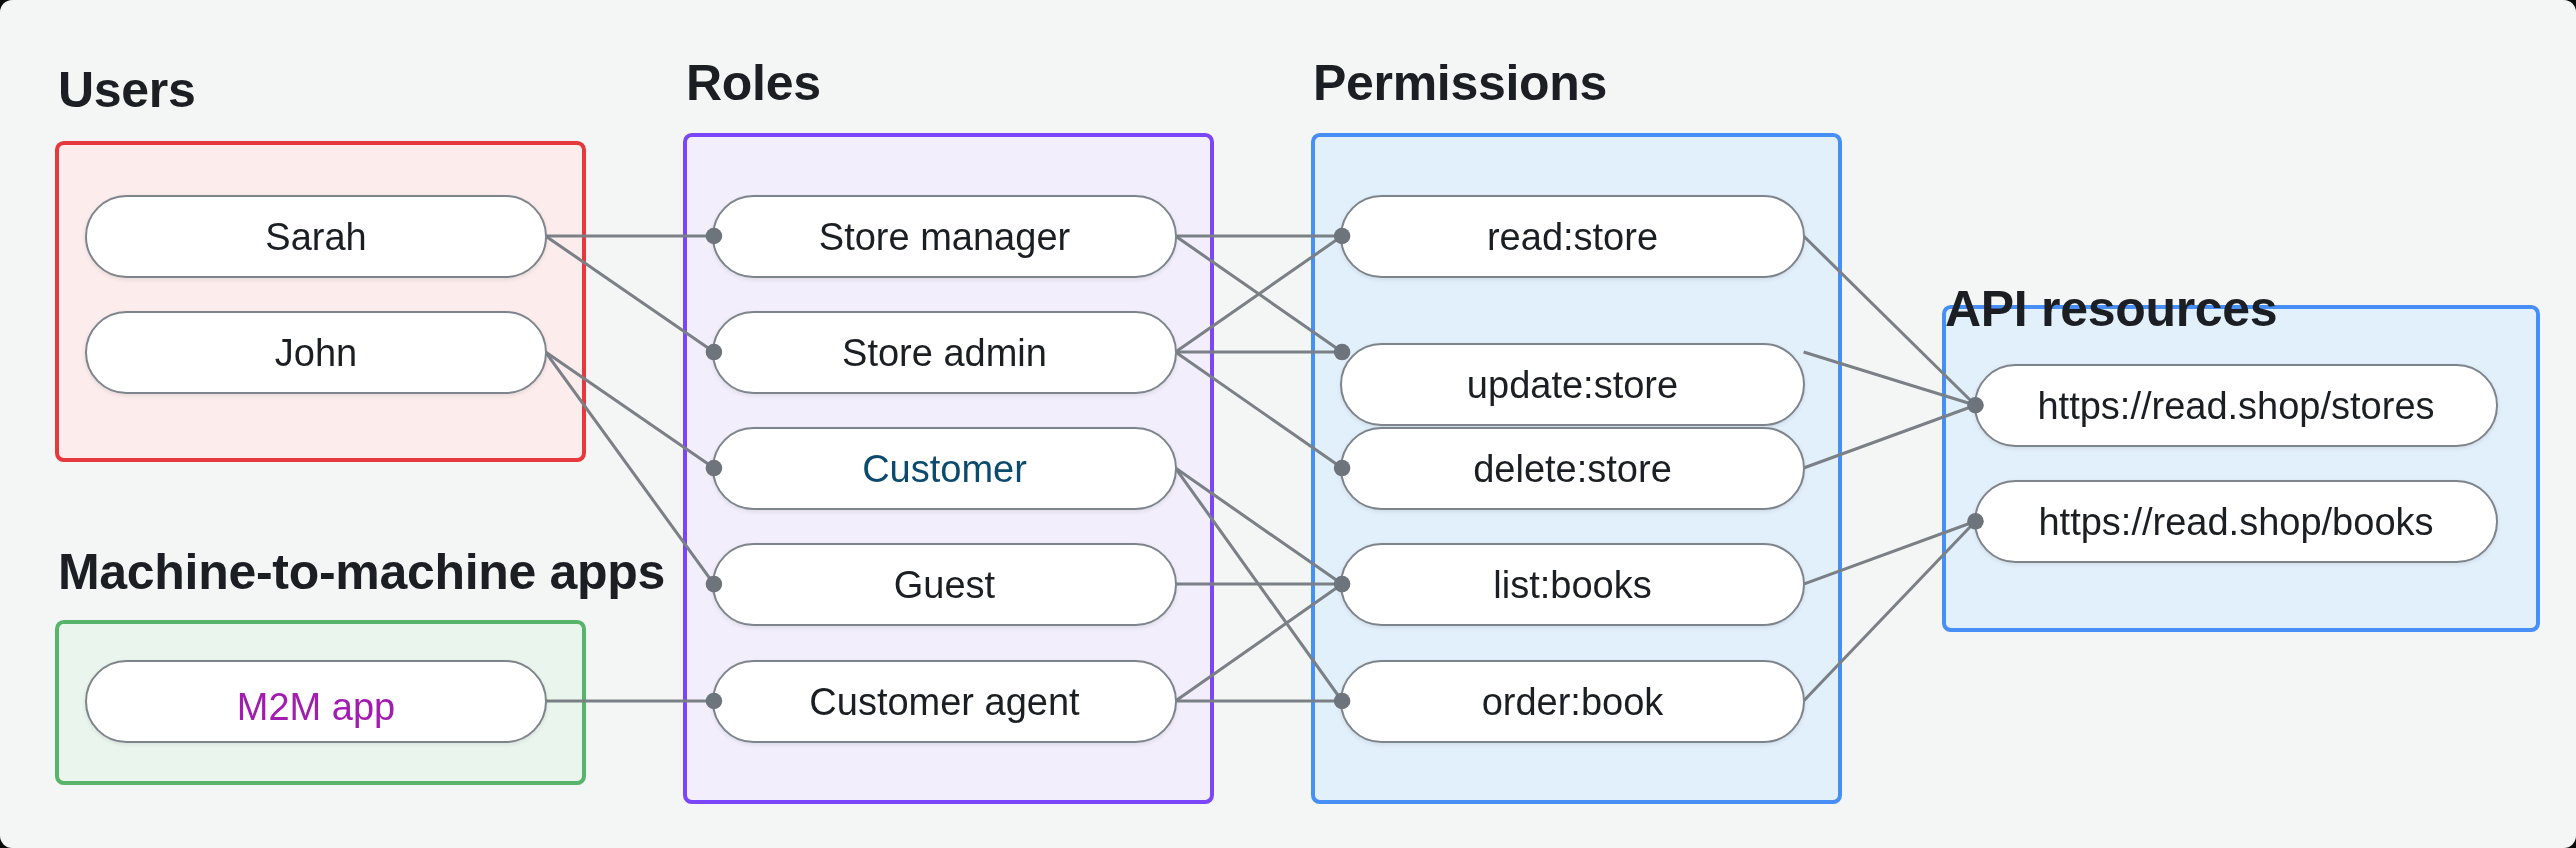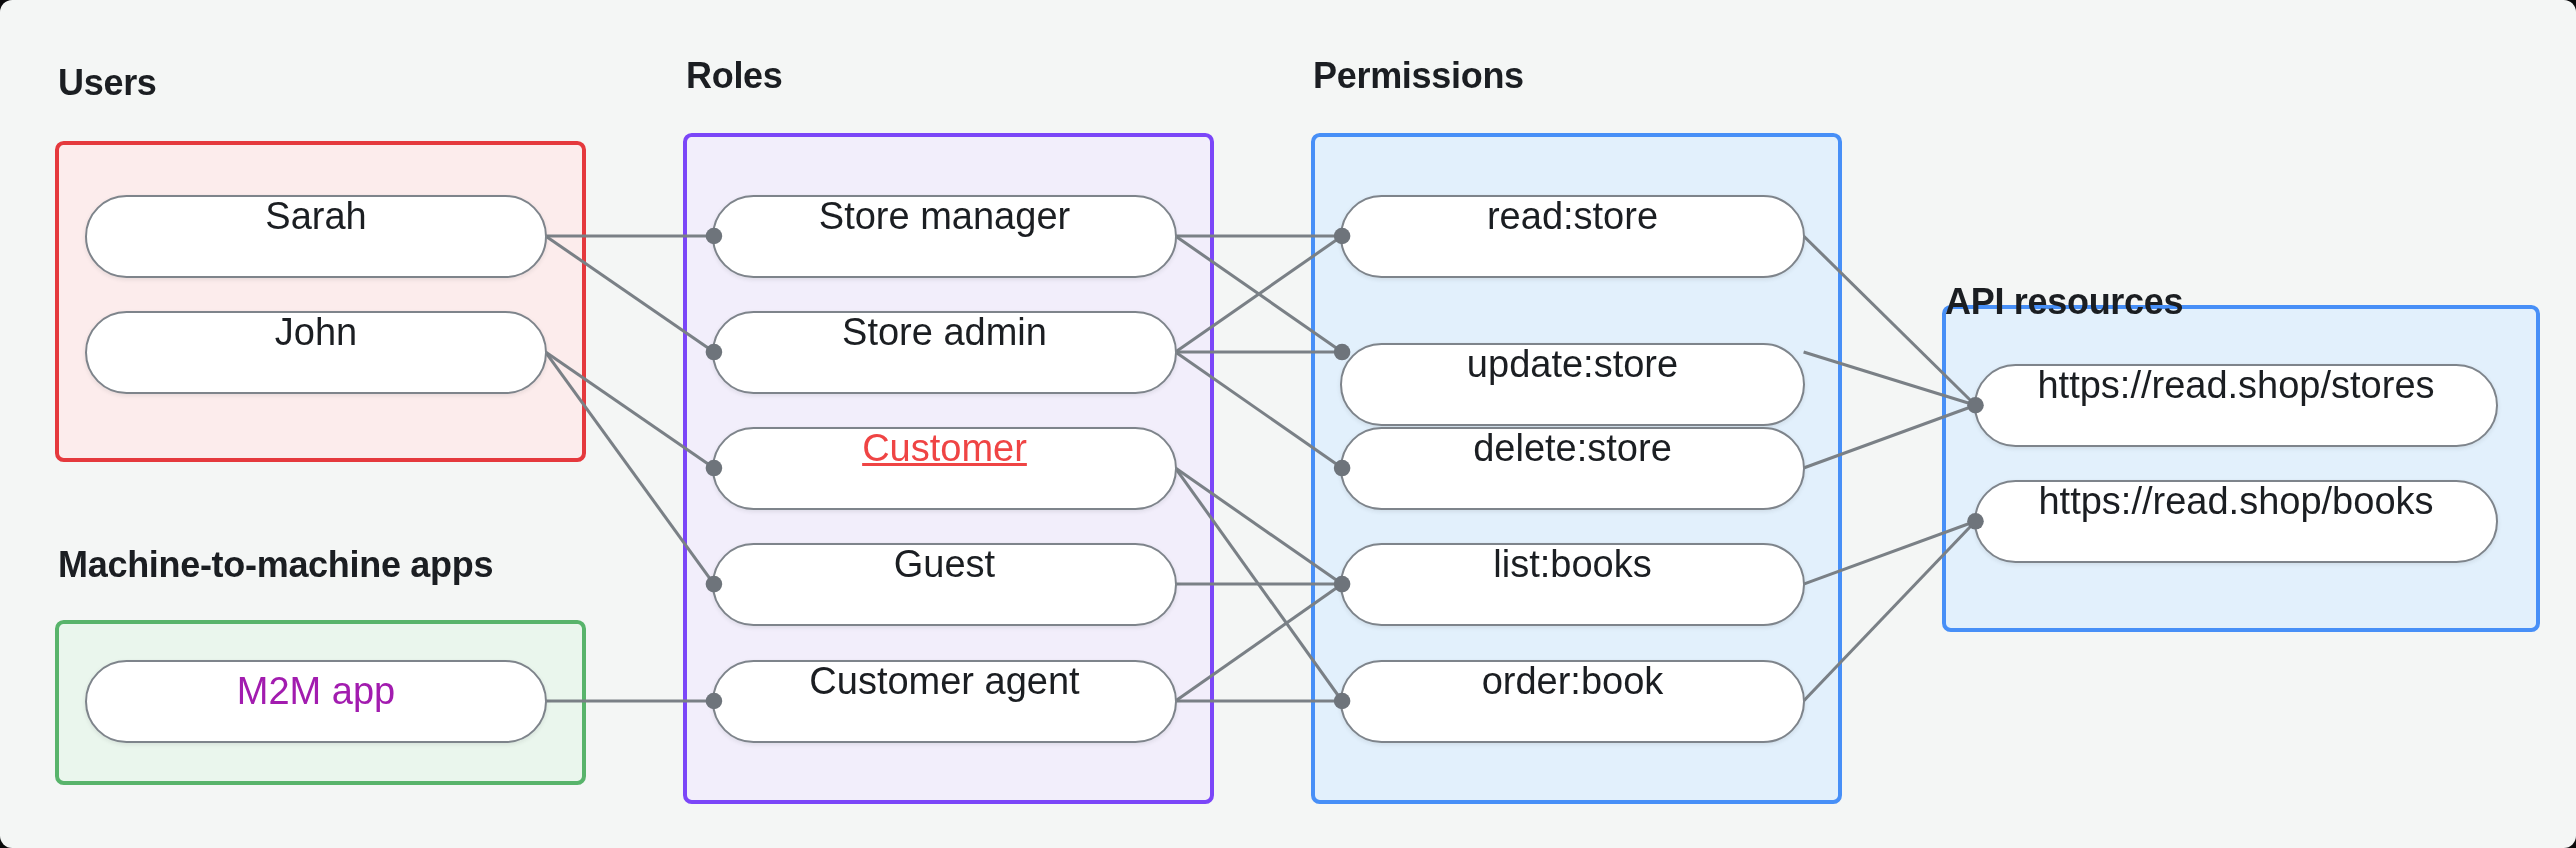--- a/index.html
+++ b/index.html
@@ -1,21 +1,21 @@
 <!DOCTYPE html>
 <html style="font-size:14px"><head>
 <meta charset="utf-8">
 <style>
   html,body{margin:0;padding:0;background:#0b0b0c;}
   body{width:2576px;height:848px;font-family:"Liberation Sans",sans-serif;}
   .canvas{position:relative;width:2576px;height:848px;border-radius:12.2px;overflow:hidden;}
   .group-box{position:absolute;border-radius:8.7px;border:4.4px solid transparent;z-index:1;}
-  .group-label{position:absolute;z-index:1;font-size:36px;font-weight:700;letter-spacing:-0.3px;line-height:1.1;white-space:nowrap;}
+  .group-label{position:absolute;z-index:1;font-size:50px;font-weight:700;letter-spacing:-0.3px;line-height:1.1;white-space:nowrap;}
   .pill{position:absolute;height:83px;border-radius:42px;background:#ffffff;border:2.6px solid #7e848b;
-        display:flex;align-items:flex-start;justify-content:center;z-index:3;
+        display:flex;align-items:center;justify-content:center;z-index:3;
         box-shadow:0 1.7px 4.4px rgba(40,45,50,0.10);box-sizing:border-box;}
   .pill span{font-size:38px;font-weight:400;line-height:1;white-space:nowrap;}
   svg.layer{position:absolute;left:0;top:0;z-index:2;pointer-events:none;}
   svg.layer.dots{z-index:4;}
 </style>
 </head>
 <body style="background: rgb(11, 11, 12);">
 
 <div class="canvas" style="background: rgb(244, 246, 245);">
 
@@ -65,21 +65,21 @@
       <span style="color: #a21caf; margin-top: 10px;">M2M app</span>
     </div>
 
   <div class="pill" style="left: 712px; top: 195px; width: 465px; border-color: rgb(126, 132, 139); background: rgb(255, 255, 255);">
       <span style="color: rgb(27, 30, 34);">Store manager</span>
     </div>
   <div class="pill" style="left: 712px; top: 311px; width: 465px; border-color: rgb(126, 132, 139); background: rgb(255, 255, 255);">
       <span style="color: rgb(27, 30, 34);">Store admin</span>
     </div>
   <div class="pill" style="left: 712px; top: 427px; width: 465px; border-color: rgb(126, 132, 139); background: rgb(255, 255, 255);">
-      <span style="color: #ef4444; text-decoration: underline;">Customer</span>
+      <span style="color: #0c4a6e;">Customer</span>
     </div>
   <div class="pill" style="left: 712px; top: 543px; width: 465px; border-color: rgb(126, 132, 139); background: rgb(255, 255, 255);">
       <span style="color: rgb(27, 30, 34);">Guest</span>
     </div>
   <div class="pill" style="left: 712px; top: 660px; width: 465px; border-color: rgb(126, 132, 139); background: rgb(255, 255, 255);">
       <span style="color: rgb(27, 30, 34);">Customer agent</span>
     </div>
 
   <div class="pill" style="left: 1340px; top: 195px; width: 465px; border-color: rgb(126, 132, 139); background: rgb(255, 255, 255);">
       <span style="color: rgb(27, 30, 34);">read:store</span>

